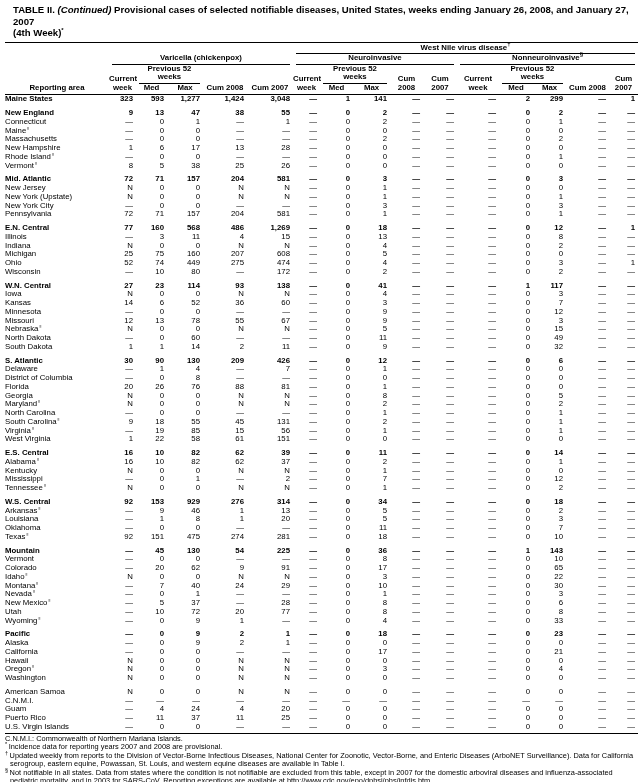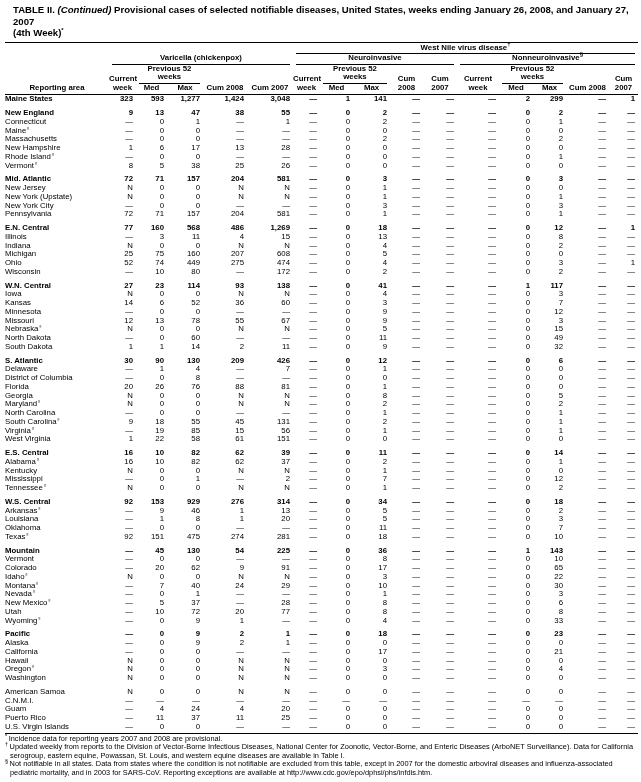--- a/index.html
+++ b/index.html
@@ -1335,18 +1335,19 @@
           <td>—</td>
           <td>0</td>
           <td>0</td>
           <td>—</td>
           <td>—</td>
         </tr>
       </tbody>
   </table>
 
   <div class="footnotes">
+      <div class="fn">C.N.M.I.: Commonwealth of Northern Mariana Islands.</div>
       <div class="fn"><sup>* </sup>Incidence data for reporting years 2007 and 2008 are provisional.</div>
       <div class="fn"><sup>† </sup>Updated weekly from reports to the Division of Vector-Borne Infectious Diseases, National Center for Zoonotic, Vector-Borne, and Enteric Diseases (ArboNET Surveillance). Data for California serogroup, eastern equine, Powassan, St. Louis, and western equine diseases are available in Table I.</div>
       <div class="fn"><sup>§ </sup>Not notifiable in all states. Data from states where the condition is not notifiable are excluded from this table, except in 2007 for the domestic arboviral diseases and influenza-associated pediatric mortality, and in 2003 for SARS-CoV. Reporting exceptions are available at http://www.cdc.gov/epo/dphsi/phs/infdis.htm.</div>
     </div>
 
 </div>
 
 </body></html>

